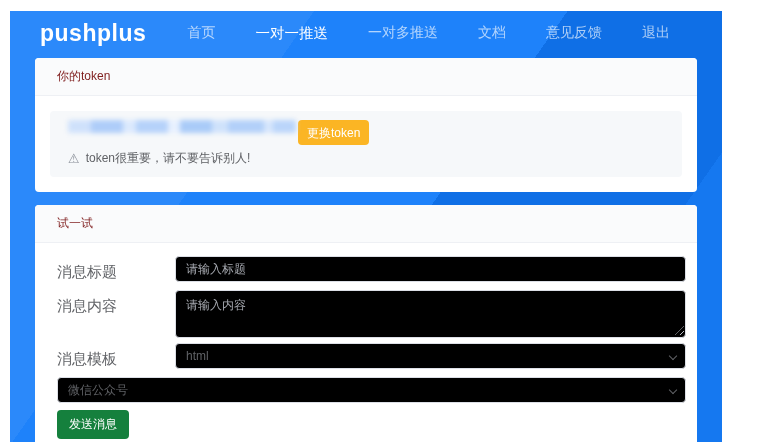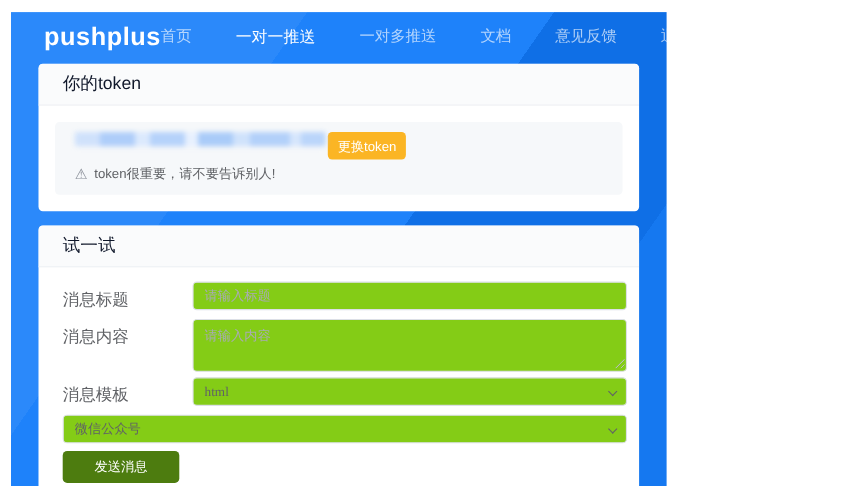--- a/index.html
+++ b/index.html
@@ -1,38 +1,38 @@
 <!DOCTYPE html>
 <html><head>
 <meta charset="utf-8">
 <style>
   * { margin:0; padding:0; box-sizing:border-box; }
   html,body { width:776px; height:442px; background:#fff; overflow:hidden;
     font-family:"Liberation Sans","DejaVu Sans",sans-serif; }
 
   .page {
-    position:absolute; left:10px; top:11px; width:596px; height:431px;
+    position:absolute; left:10px; top:11px; width:712px; height:431px;
     background:
       linear-gradient(125deg, rgba(255,255,255,.06) 0 30%, rgba(255,255,255,0) 30%),
       linear-gradient(125deg, #1e82fa 0 55%, #0f6fe6 55% 80%, #1578f0 80%);
   }
 
   
   .navbar { height:44px; display:flex; align-items:center; padding:0 30px; }
   .logo { color:#fff; font-size:23px; font-weight:bold; letter-spacing:.5px; cursor:pointer; }
   .nav-links { margin-left:auto; margin-right:22px; display:flex; gap:40px;
     font-size:14px; align-items:center; }
   .nav-link { color:rgba(255,255,255,.66); cursor:pointer; white-space:nowrap; }
   .nav-link.active { color:#fff; font-weight:normal; font-size:14.5px; }
 
   
   .content { padding:3px 25px 0; }
   .card { background:#fff; border-radius:4px; overflow:hidden; }
   .card-header { background:#fafbfc; border-bottom:1px solid #eef0f4; height:38px;
-    display:flex; align-items:center; padding:0 22px; font-size:16px; color:#0f172a; }
+    display:flex; align-items:center; padding:0 22px; font-size:12px; color:#7f1d1d; }
 
   
   .token-body { padding:15px; }
   .token-panel { background:#f6f8fa; border-radius:4px; padding:9px 12px 10px; }
   .token-row { display:flex; height:25px; }
   .token-blur { width:228px; height:13px; margin-left:6px; border-radius:2px;
     filter:blur(2.5px);
     background:linear-gradient(90deg,
       #cfe1fb 0 10%, #aecdf9 10% 24%, #dbe9fd 24% 30%, #b5d2fa 30% 44%,
       #e7f0fe 44% 49%, #a9cbf8 49% 63%, #cfe2fb 63% 70%, #b2d0f9 70% 86%,
@@ -43,42 +43,42 @@
   .token-warning { margin-top:5px; padding-left:6px; display:flex; align-items:center;
     gap:6px; font-size:12px; color:#606266; }
   .warn-icon { font-size:13px; color:#8a8f99; line-height:1; }
 
   
   .try-card { margin-top:13px; }
   .try-body { padding:13px 11px 9px 22px; }
   .form-row { display:flex; align-items:flex-start; }
   .form-label { width:118px; flex:none; font-size:15px; color:#606266; padding-top:7px; }
   .control-wrap { position:relative; flex:1; }
-  .ctl { width:100%; border:1px solid #dcdfe6; border-radius:4px; background:#84cc16;
+  .ctl { width:100%; border:1px solid #dcdfe6; border-radius:4px; background:#000000;
     font-size:12px; color:#606266; font-family:inherit; outline:none; display:block; }
   input.ctl { height:26px; padding:0 10px; }
   textarea.ctl { height:48px; padding:6px 10px; resize:none; }
   .ctl::placeholder { color:#a8abb2; }
   select.ctl { height:26px; padding:0 8px 0 10px; -webkit-appearance:none;
-    appearance:none; cursor:pointer;font-family:Liberation Serif, serif; }
+    appearance:none; cursor:pointer; }
   .chevron { position:absolute; right:9px; top:10px; width:7px; height:7px;
     pointer-events:none; }
   .chevron::before { content:""; position:absolute; left:0; top:0; width:5px; height:5px;
     border-right:1.6px solid #606266; border-bottom:1.6px solid #606266;
     transform:rotate(45deg); }
   .resize-grip { position:absolute; right:2px; bottom:3px; width:9px; height:9px;
     cursor:nwse-resize;
     background:repeating-linear-gradient(135deg,
       transparent 0 2.5px, #b8bcc4 2.5px 3.5px);
     clip-path:polygon(100% 0, 100% 100%, 0 100%); }
   .mb-a { margin-bottom:8px; }
   .mb-b { margin-bottom:5px; }
   .mb-c { margin-bottom:8px;justify-content:center; }
-  .send-btn { margin-top:7px; margin-left:0; background:#4d7c0f; color:#fff; border:none;
-    border-radius:4px; font-size:12px; padding:6px 29px; cursor:pointer;
+  .send-btn { margin-top:7px; margin-left:0; background:#15803d; color:#fff; border:none;
+    border-radius:4px; font-size:12px; padding:6px 12px; cursor:pointer;
     font-family:inherit; }
 </style>
 </head>
 <body>
 
 <div class="page">
 
   <div class="navbar">
     <div class="logo">pushplus</div>
     <div class="nav-links">

